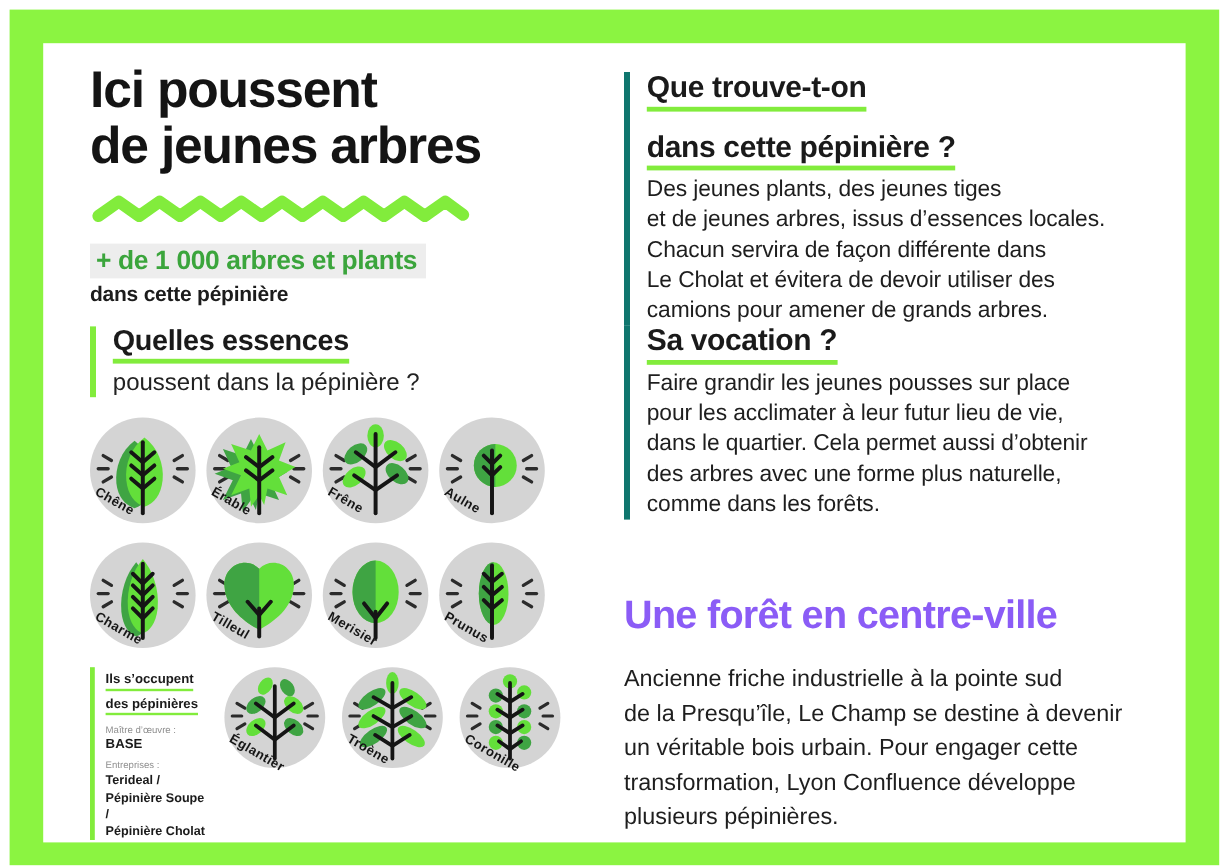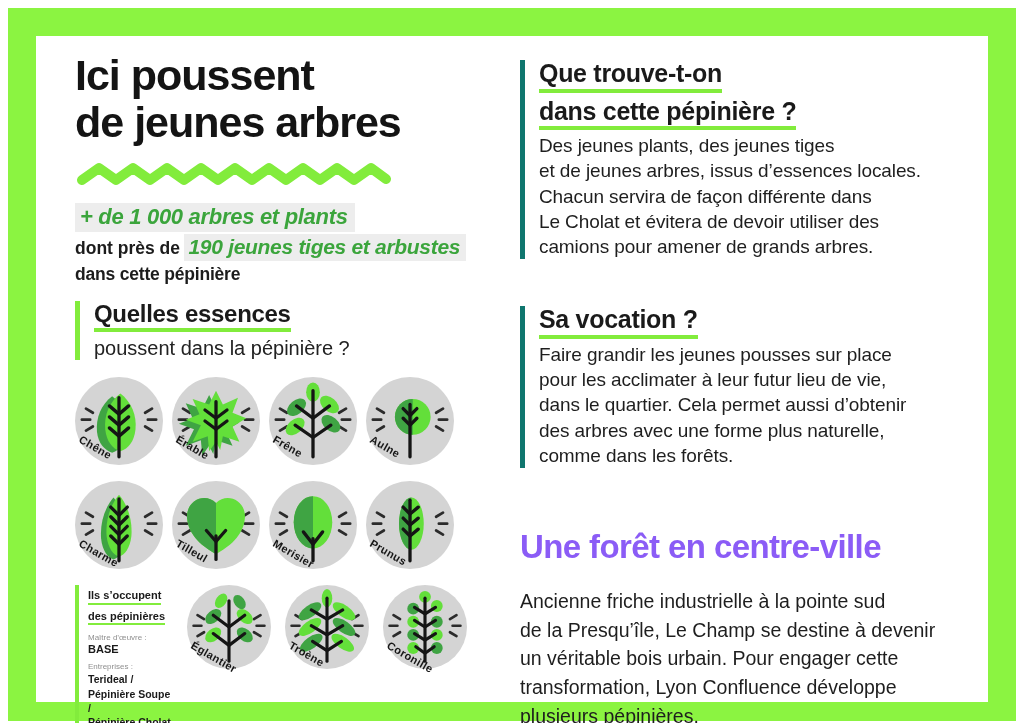--- a/index.html
+++ b/index.html
@@ -8,21 +8,21 @@
   .page { position:relative; width:1024px; height:723px; background:#ffffff; overflow:hidden; }
   .frame { position:absolute; left:8px; right:8px; top:8px; bottom:2px; background:#8BF441; }
   .card { position:absolute; left:36px; top:36px; right:36px; bottom:21px; background:#ffffff; }
 
   
   .left-col { position:absolute; left:39px; top:16px; width:404px; }
   .main-title { font-size:43px; font-weight:700; line-height:1.09; letter-spacing:-1px; color:#141414; }
   .zigzag { display:block; margin-top:13px; }
 
   .stats { margin-top:14px; }
-  .stat-green { display:inline-block; background:#EDEDED; color:#3BA53C; font-weight:800; font-size:22px; padding:1px 7px 2px 5px; letter-spacing:-0.3px;font-style:italic; }
+  .stat-green { display:inline-block; background:#EDEDED; color:#3BA53C; font-weight:800; font-size:22px; padding:1px 7px 2px 5px; letter-spacing:-0.3px; }
   .stat-black { font-weight:800; font-size:17.5px; color:#1c1c1c; margin-top:3px; letter-spacing:-0.2px; }
   .stat-line3 { margin-top:2px; }
   .stat-line3 .stat-black-inline { font-weight:800; font-size:17.5px; color:#1c1c1c; }
   .stat-line3 .stat-green { font-size:21px; padding:1px 6px 2px 4px; }
 
   .section-essences { margin-top:16px; border-left:5px solid #82EC3C; padding-left:14px; }
   .h-underlined { display:inline-block; font-weight:800; font-size:24px; letter-spacing:-0.3px; border-bottom:4px solid #82EC3C; padding-bottom:1px; line-height:1.1; }
   .sub-heading { font-size:20px; margin-top:5px; color:#222; }
 
   .species-grid { margin-top:17px; width:404px; display:flex; flex-wrap:wrap; gap:16px 9px; }
@@ -39,23 +39,23 @@
   .credits-h { display:inline-block; font-weight:800; font-size:11px; line-height:1.15; border-bottom:2px solid #82EC3C; padding-bottom:1px; margin-bottom:1px; }
   .credits-role { font-size:8px; color:#8f8f8f; margin-top:7px; }
   .credits-name { font-weight:800; font-size:11px; margin-top:1px; }
   .credits-companies { font-weight:800; font-size:10.5px; line-height:1.35; margin-top:1px; white-space:pre-line; }
 
   
   .right-col { position:absolute; left:484px; top:24px; width:460px; }
   .rsection { border-left:5px solid #0f766e; padding-left:14px; }
   .rsection .h-underlined { font-size:25px; border-bottom-width:4px; }
   .rsection .h-line { line-height:1.0; }
-  .rsection .h-line + .h-line { margin-top:5px; }
+  .rsection .h-line + .h-line { margin-top:17px; }
   .body-text { font-size:19px; line-height:1.33; color:#1e1e1e; white-space:pre-line; margin-top:3px; letter-spacing:-0.1px; }
-  .sec-vocation { margin-top:47px; }
+  .sec-vocation { }
   .sec-forest { margin-top:60px; }
   .forest-heading { font-size:33px; font-weight:800; letter-spacing:-0.6px; color:#8b5cf6; }
   .forest-body { font-size:19.5px; line-height:1.47; color:#1e1e1e; white-space:pre-line; margin-top:21px; }
 </style>
 </head>
 <body>
 
 <div class="page">
   <div class="frame"></div>
   <div class="card">
@@ -65,24 +65,20 @@
         <div>Ici poussent</div>
         <div>de jeunes arbres</div>
       </div>
 
       <svg class="zigzag" width="318" height="30" viewBox="0 0 318 30">
         <polyline points="7,21 24,9 41,21 58,9 75,21 92,9 109,21 126,9 143,21 160,9 177,21 194,9 211,21 228,9 245,21 262,9 279,21 296,9 311,20" fill="none" stroke="#82EC3C" stroke-width="10" stroke-linecap="round" stroke-linejoin="round"></polyline>
       </svg>
 
       <div class="stats">
         <div><span class="stat-green">+ de 1 000 arbres et plants</span></div>
-        <div class="stat-line3">
-          <span class="stat-black-inline">dont près de</span>
-          <span class="stat-green">190 jeunes tiges et arbustes</span>
-        </div>
         <div class="stat-black">dans cette pépinière</div>
       </div>
 
       <div class="section-essences">
         <span class="h-underlined">Quelles essences</span>
         <div class="sub-heading">poussent dans la pépinière ?</div>
       </div>
 
       <div class="species-grid" id="species-grid">
   <div class="species">

